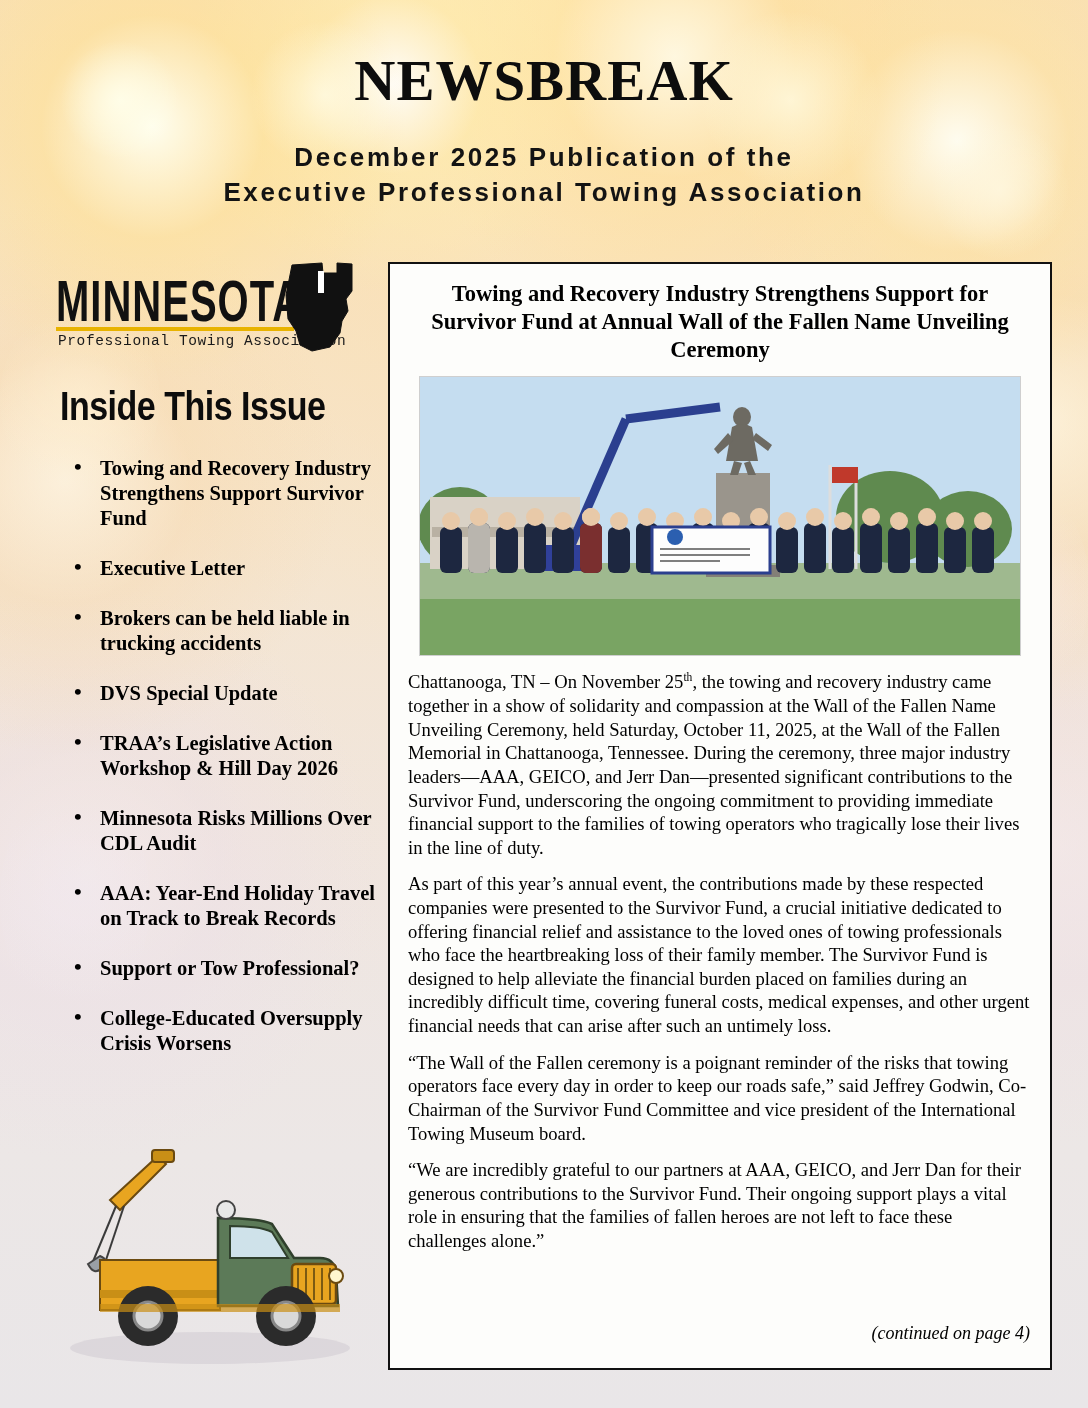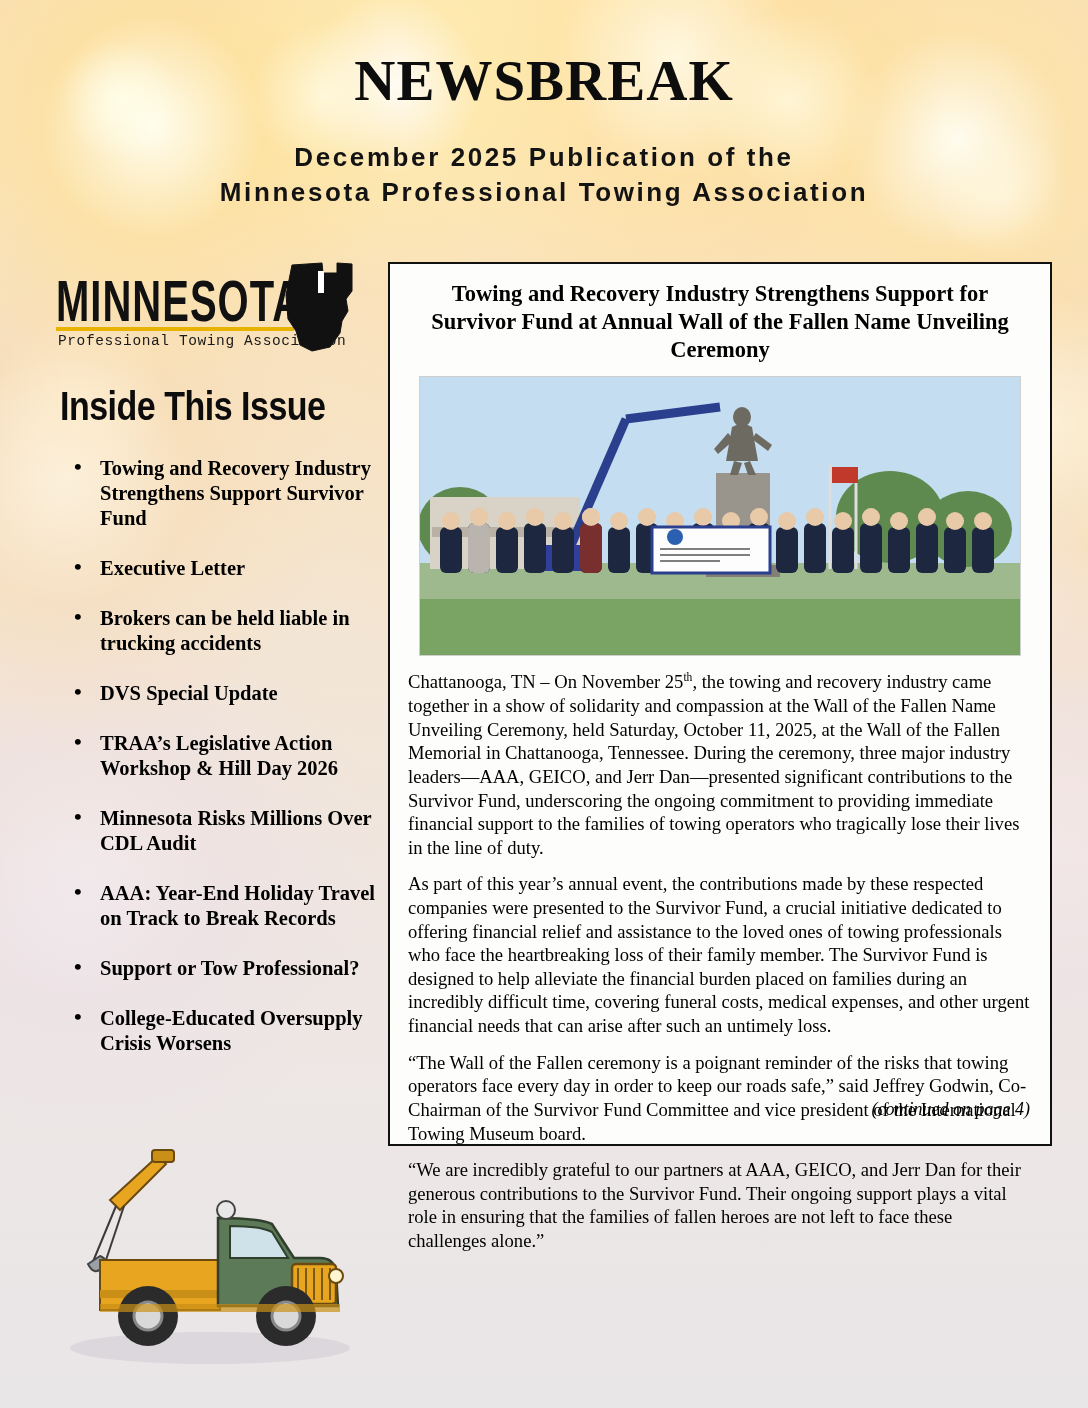--- a/index.html
+++ b/index.html
@@ -162,21 +162,21 @@
     width: 330px;
     height: 230px;
   }
 
   
   .article {
     position: absolute;
     left: 388px;
     top: 262px;
     width: 664px;
-    height: 884px;
+    height: 1108px;
     border: 2.5px solid #111;
     background: #fdfdfb;
     box-sizing: border-box;
     padding: 12px 18px 16px 18px;
   }
   .article h2 {
     margin: 4px 0 12px 0;
     text-align: center;
     font-family: "Liberation Serif", serif;
     font-weight: bold;
@@ -222,21 +222,21 @@
   <div class="spark" style="left:700px;top:10px;width:180px;height:180px;background:radial-gradient(circle,rgba(255,250,225,0.8),rgba(255,212,140,0.0) 70%);"></div>
   <div class="spark" style="left:930px;top:120px;width:140px;height:140px;background:radial-gradient(circle,rgba(255,248,225,0.75),rgba(255,210,140,0.0) 70%);"></div>
   <div class="spark" style="left:0px;top:300px;width:160px;height:200px;background:radial-gradient(circle,rgba(255,240,210,0.6),rgba(250,210,160,0.0) 70%);"></div>
   <div class="spark" style="left:940px;top:480px;width:150px;height:220px;background:radial-gradient(circle,rgba(250,235,235,0.5),rgba(240,220,230,0.0) 70%);"></div>
   <div class="spark" style="left:0px;top:780px;width:150px;height:240px;background:radial-gradient(circle,rgba(240,232,240,0.45),rgba(235,222,236,0.0) 70%);"></div>
 
   <header class="masthead">
     <h1>Newsbreak</h1>
     <div class="sub">
       <div>December 2025 Publication of the</div>
-      <div>Minnesota Professional Towing Association</div>
+      <div>Executive Professional Towing Association</div>
     </div>
   </header>
 
   <div class="leftcol">
 
     <div class="logo">
       <div class="word">MINNESOTA</div>
       <div class="rule"></div>
       <div class="tag">Professional Towing Association</div>
       <svg class="mnshape" viewBox="0 0 74 92">

